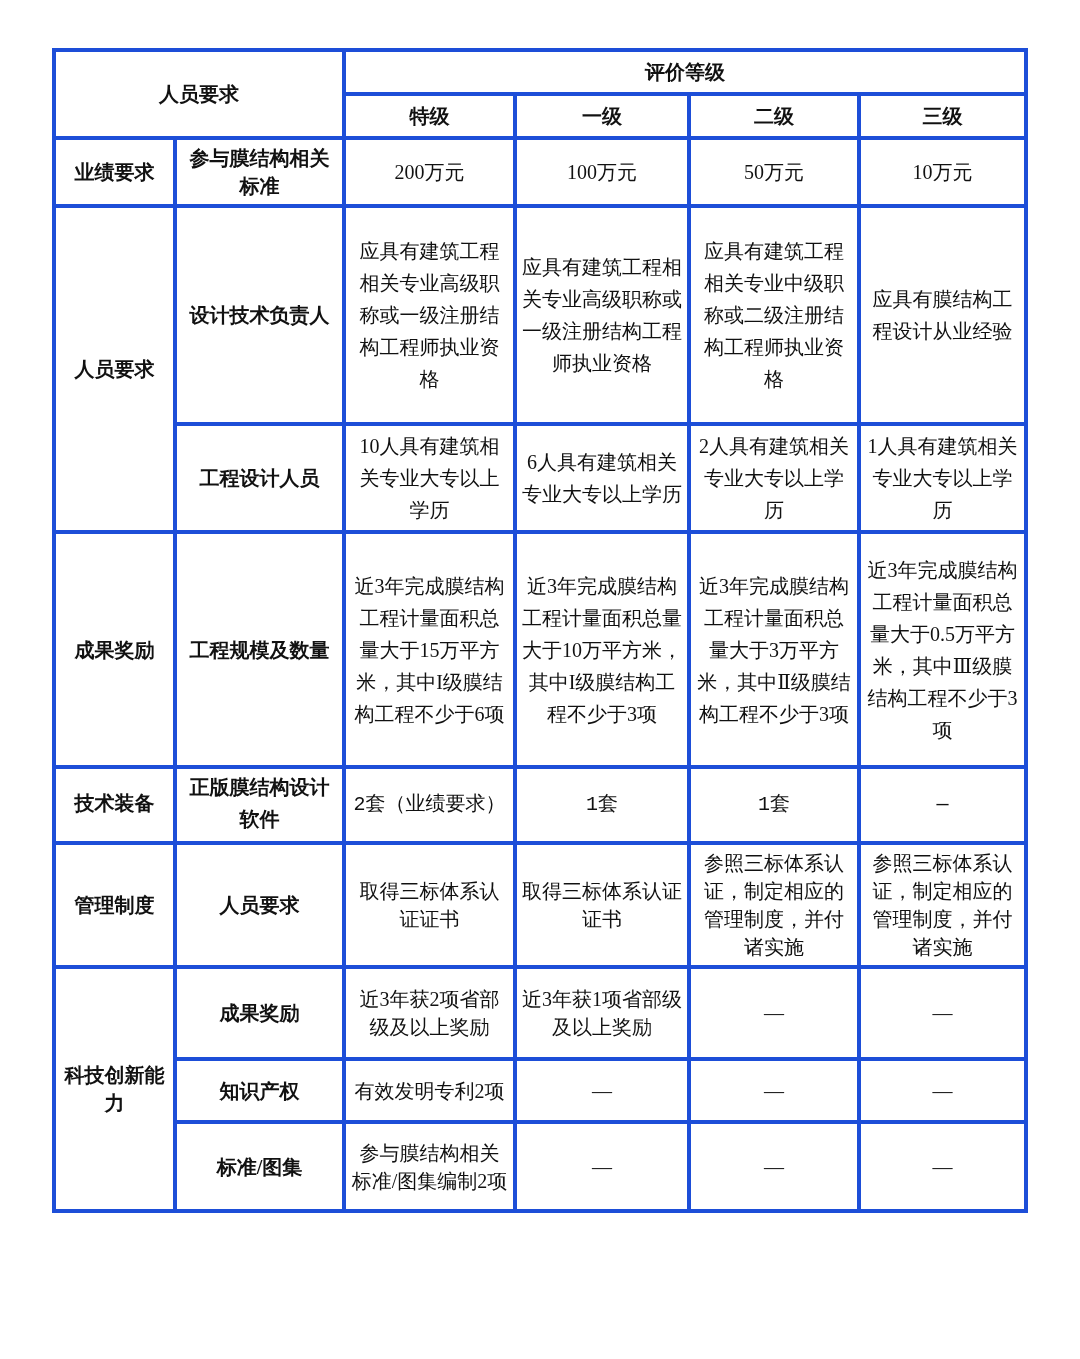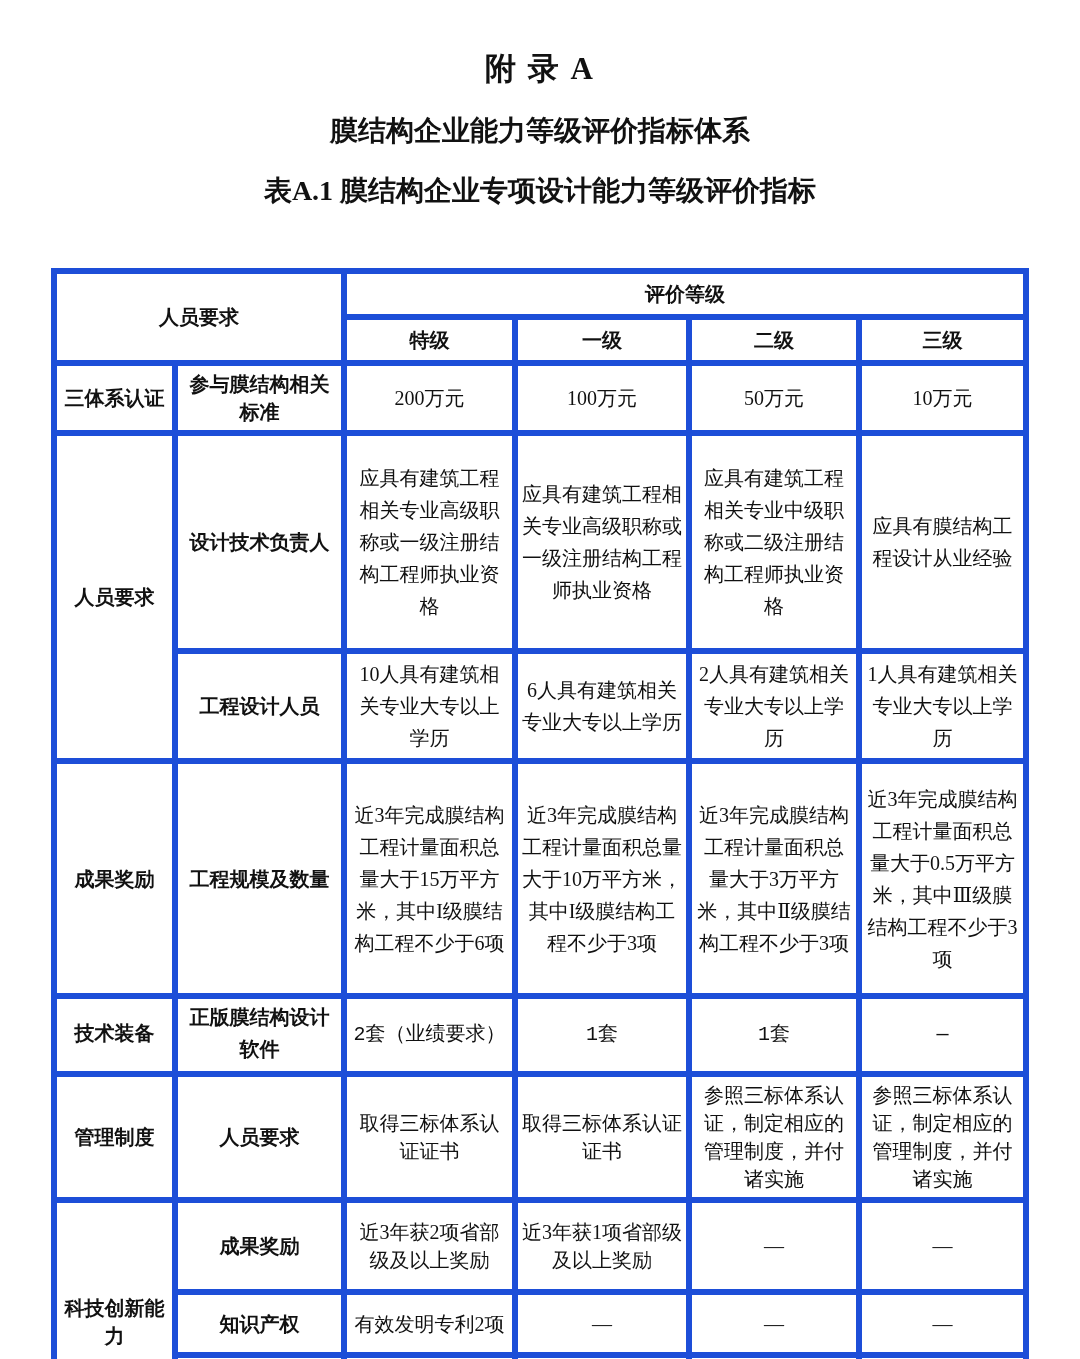--- a/index.html
+++ b/index.html
@@ -32,21 +32,21 @@
   }
 
   table.eval-table {
     border-collapse: collapse;
     table-layout: fixed;
     width: 972px;
     margin: 0 auto;
     border: 3px solid #111111;
   }
   .eval-table th, .eval-table td {
-    border: 6px solid #1d4ed8;
+    border: 4px solid #1d4ed8;
     text-align: center;
     vertical-align: middle;
     font-size: 20px;
     line-height: 32px;
     padding: 4px 4px;
     overflow-wrap: break-word;
   }
   .eval-table thead { border-bottom: 3px solid #111111; }
   .eval-table th { font-weight: bold; }
   .hdr-row-1 { height: 32px; }
@@ -63,25 +63,20 @@
   .val-cell {
     font-weight: normal;
     padding: 4px 20px;
   }
   tr.tight .ind-cell, tr.tight .val-cell, tr.tight .cat-cell { line-height: 28px; }
 </style>
 </head>
 <body>
 
 <div class="page">
-  <div class="title-block">
-    <div class="title-1">附 录 A</div>
-    <div class="title-2">膜结构企业能力等级评价指标体系</div>
-    <div class="title-3">表A.1 膜结构企业专项设计能力等级评价指标</div>
-  </div>
 
   <table class="eval-table">
     <colgroup>
       <col style="width:121px">
       <col style="width:169px">
       <col style="width:171px">
       <col style="width:174px">
       <col style="width:170px">
       <col style="width:167px">
     </colgroup>
@@ -92,21 +87,21 @@
       </tr>
       <tr class="hdr-row-2">
           <th>特级</th>
           <th>一级</th>
           <th>二级</th>
           <th>三级</th>
         </tr>
     </thead>
     <tbody>
         <tr class="tight" style="height: 63px;">
-          <td class="cat-cell" rowspan="1">三体系认证</td>
+          <td class="cat-cell" rowspan="1">业绩要求</td>
           <td class="ind-cell">参与膜结构相关标准</td>
           <td class="val-cell">200万元</td>
           <td class="val-cell">100万元</td>
           <td class="val-cell">50万元</td>
           <td class="val-cell">10万元</td>
         </tr>
         <tr style="height: 218px;">
           <td class="cat-cell" rowspan="2">人员要求</td>
           <td class="ind-cell">设计技术负责人</td>
           <td class="val-cell">应具有建筑工程相关专业高级职称或一级注册结构工程师执业资格</td>

